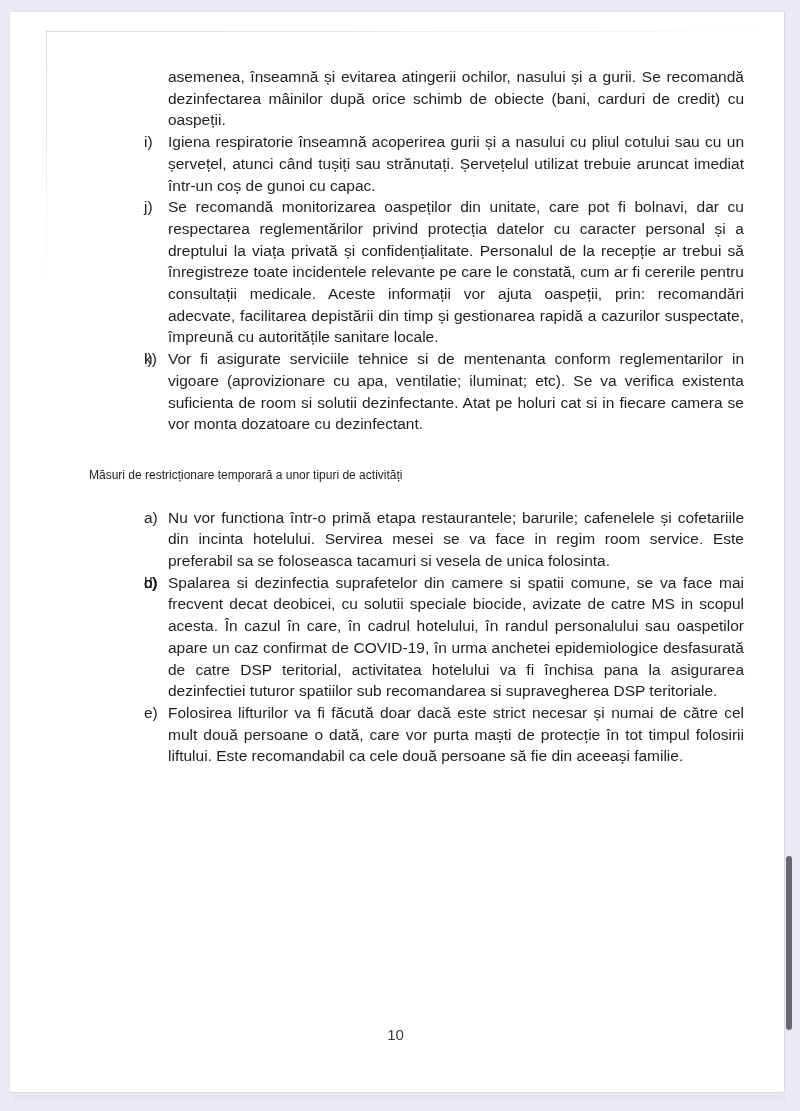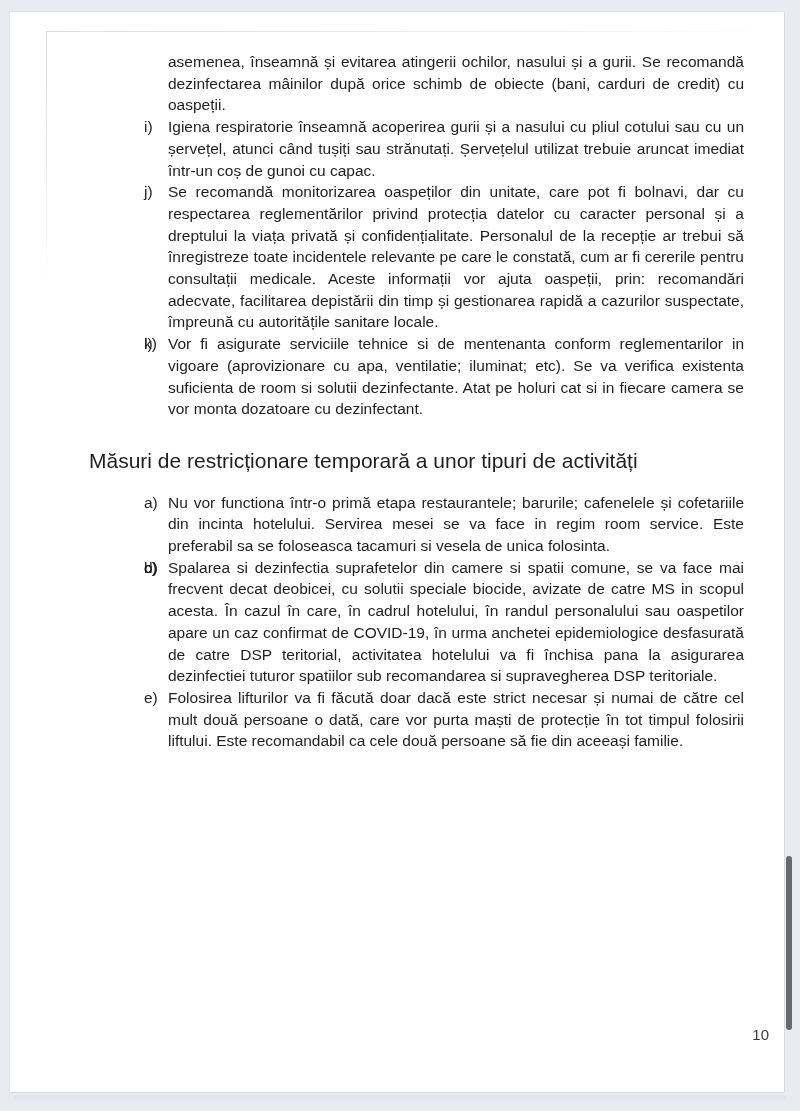--- a/index.html
+++ b/index.html
@@ -40,52 +40,51 @@
     position:absolute;left:36px;right:0;top:19px;height:1px;
     background:linear-gradient(to right,#dcdde3,#eeeef3 60%,transparent);
   }
   .paper-edge-v{
     position:absolute;left:36px;top:19px;width:1px;height:260px;
     background:linear-gradient(#d7d8de,transparent);
   }
   .doc-content{
     position:absolute;
     left:0;top:0;right:0;
-    padding:31px 40px 0 79px;
+    padding:54px 40px 0 79px;
     font-size:15.5px;
     line-height:21.7px;
-    margin-top:8px;
   }
   .continuation{
     margin-left:79px;
     text-align:justify;
   }
   .item{
     position:relative;
     padding-left:79px;
   }
   .item .label{
     position:absolute;
     left:55px;top:0;
   }
   .item .text{
     display:block;
     text-align:justify;
   }
   .section-heading{
-    font-size:21px;
+    font-size:12px;
     font-weight:normal;
     margin-top:30px;
     margin-bottom:20px;
   }
   .page-number{
     position:absolute;
     left:12px;right:15px;
     top:1014px;
-    text-align:right;
+    text-align:center;
     font-size:15px;
     color:var(--page-number);
   }
   .scrollbar-thumb{
     position:absolute;
     left:786px;top:856px;
     width:6px;height:174px;
     background:var(--scrollbar);
     border-radius:3px;
   }

